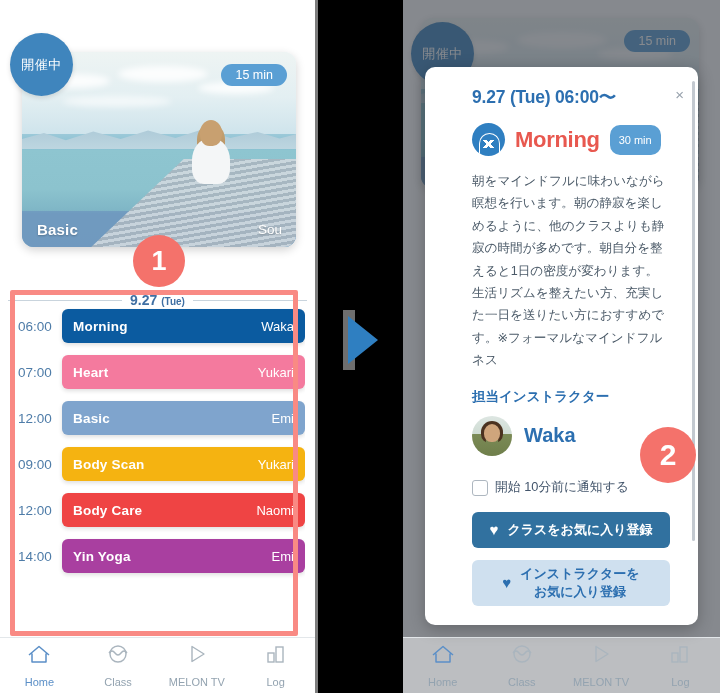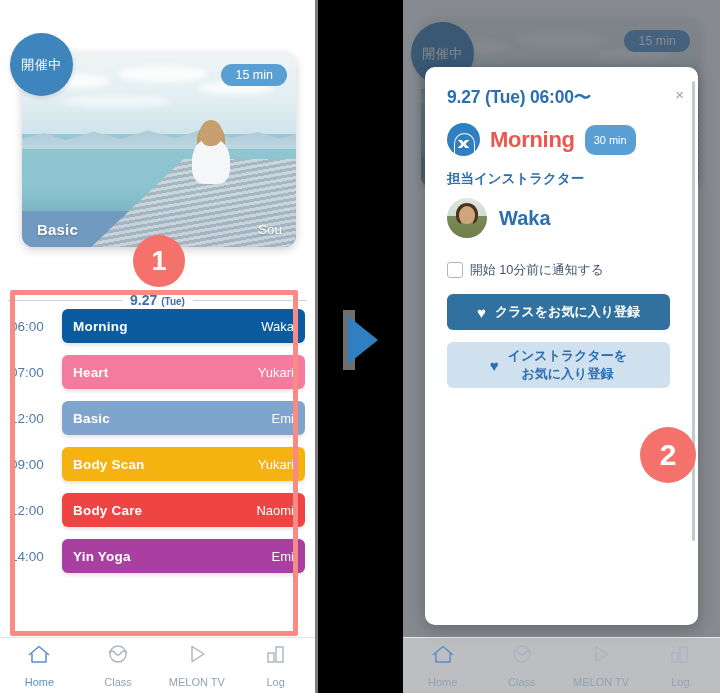--- a/index.html
+++ b/index.html
@@ -113,21 +113,21 @@
 
   #schedule-list {
     position:absolute; left: 10px; right: 10px; top: 308px; bottom: 58px;
     overflow: hidden;
   }
   .sched-row {
     display:flex; align-items:center; height: 36px; margin-bottom: 10px;
   }
   .sched-time {
     width: 52px; flex: 0 0 52px; color: #4e7ca8; font-size: 13.5px;
-    text-align:left; padding-left: 0;
+    text-align:left; padding-left: 8px;
   }
   .sched-pill {
     flex: 1; height: 34px; border-radius: 6px; display:flex; align-items:center;
     justify-content: space-between; padding: 0 11px; color:#fff;
     box-shadow: 0 2px 4px rgba(0,0,0,0.13);
   }
   .sched-name { font-size: 13.5px; font-weight: bold; letter-spacing: 0.2px; }
   .sched-inst { font-size: 13px; }
 
   .red-highlight {
@@ -173,21 +173,21 @@
     position:absolute; inset:0; background: rgba(54,58,66,0.60); z-index: 5;
   }
   #right-panel .hero-card { left: 18px; top: 18px; width: 278px; height: 170px; }
 
   #modal {
     position:absolute; left: 22px; top: 67px; width: 273px; height: 558px;
     background: #fff; border-radius: 10px; z-index: 10;
     box-shadow: 0 4px 16px rgba(0,0,0,0.25);
     overflow: hidden;
   }
-  #modal-scroll { position:absolute; inset: 0 8px 0 0; padding: 18px 20px 16px 22px; overflow:hidden; }
+  #modal-scroll { position:absolute; inset: 0 8px 0 0; padding: 18px 20px 16px 22px; overflow:hidden;margin-left:25px; }
   .modal-close {
     position:absolute; right: 14px; top: 20px; font-size: 15px; color:#98a2ad;
     z-index: 12; line-height: 1; cursor:pointer;
   }
   .modal-scrollbar {
     position:absolute; right: 3px; top: 14px; width: 3px; height: 460px;
     background: #c3c9d0; border-radius: 2px; z-index: 12;
   }
   .modal-date {
     color: #2c6fb0; font-size: 17.5px; font-weight: bold; margin-bottom: 14px;
@@ -427,20 +427,21 @@
       <div id="modal">
         <div class="modal-close">×</div>
         <div class="modal-scrollbar"></div>
         <div id="modal-scroll">
           <div class="modal-date">9.27 (Tue) 06:00〜</div>
           <div class="modal-class-row">
             <div class="class-ico"></div>
             <div class="class-title">Morning</div>
             <div class="class-dur">30 min</div>
           </div>
+          <div class="modal-desc">朝をマインドフルに味わいながら瞑想を行います。朝の静寂を楽しめるように、他のクラスよりも静寂の時間が多めです。朝自分を整えると1日の密度が変わります。生活リズムを整えたい方、充実した一日を送りたい方におすすめです。※フォーマルなマインドフルネス</div>
           <div class="modal-subhead">担当インストラクター</div>
           <div class="inst-row">
             <div class="inst-avatar">
               <div class="hair"></div>
               <div class="face"></div>
             </div>
             <div class="inst-name">Waka</div>
           </div>
           <div class="notify-row">
             <div class="checkbox"></div>

